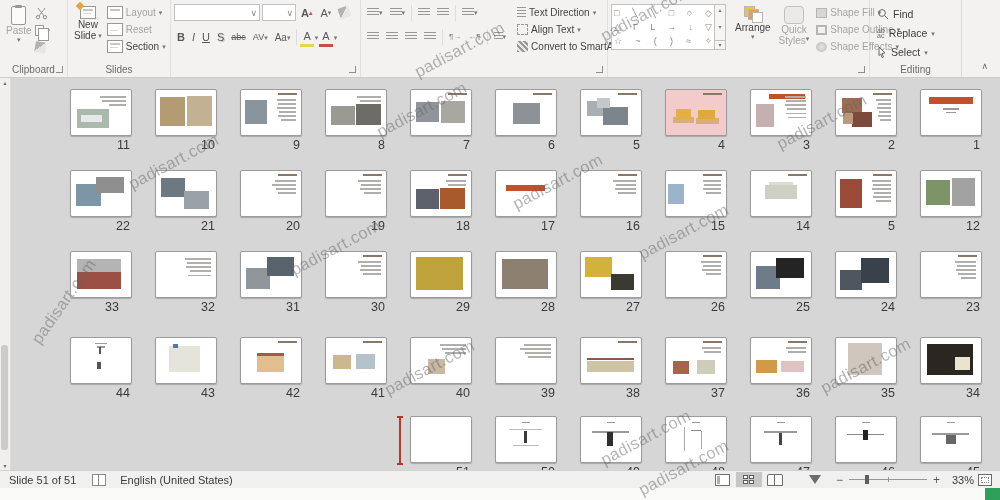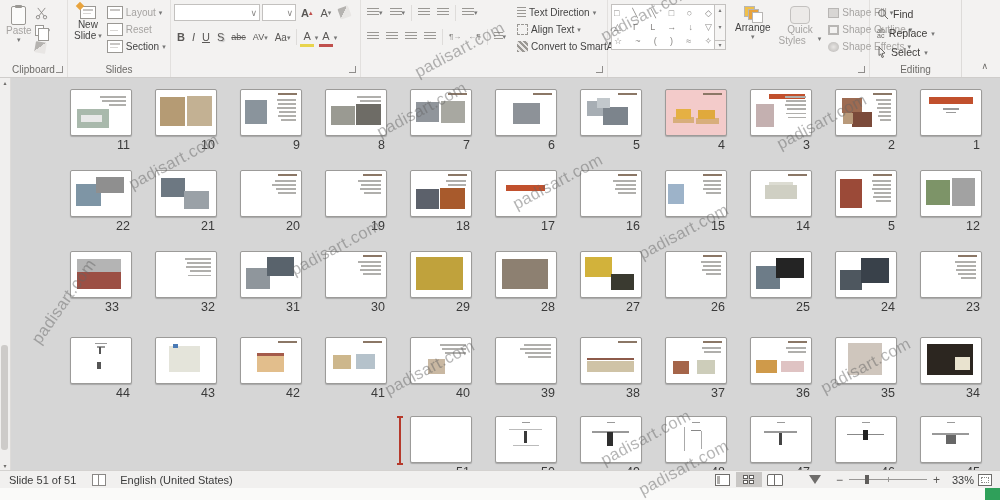--- a/index.html
+++ b/index.html
@@ -344,21 +344,21 @@
             <span class="arr-sq o1" style="position:absolute;left:0;top:0;"></span>
             <span class="arr-sq o2" style="position:absolute;left:4px;top:3px;"></span>
             <span class="arr-sq" style="position:absolute;left:8px;top:6px;background:#fff;"></span>
           </span>
           <span>Arrange</span>
           <span class="arrow">▾</span>
         </div>
         <div class="bigbtn dis" style="margin-left:2px;">
           <span class="qs-ic"></span>
           <span>Quick</span>
-          <span style="display:flex;align-items:flex-start;gap:12px;">
+          <span style="display:flex;align-items:flex-start;gap:0;">
             <span>Styles</span>
             <span class="arrow">▾</span>
           </span>
         </div>
         <div class="smallcol" style="margin-left:4px;margin-top:1px;">
           <div class="smallbtn dis">
             <span class="ic" style="width:11px;height:10px;background:#d8d6d4;border:1px solid #b8b6b4;"></span>
             <span>Shape Fill</span>
             <span class="arrow">▾</span>
           </div>

